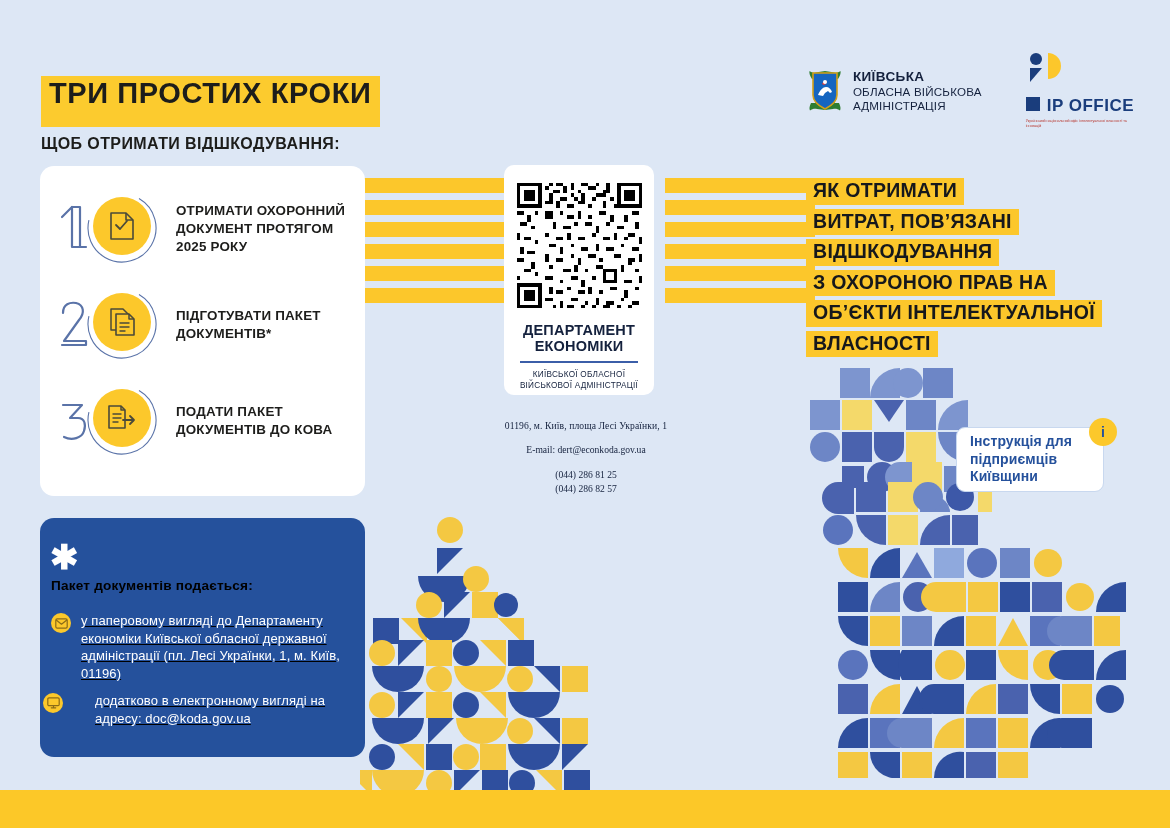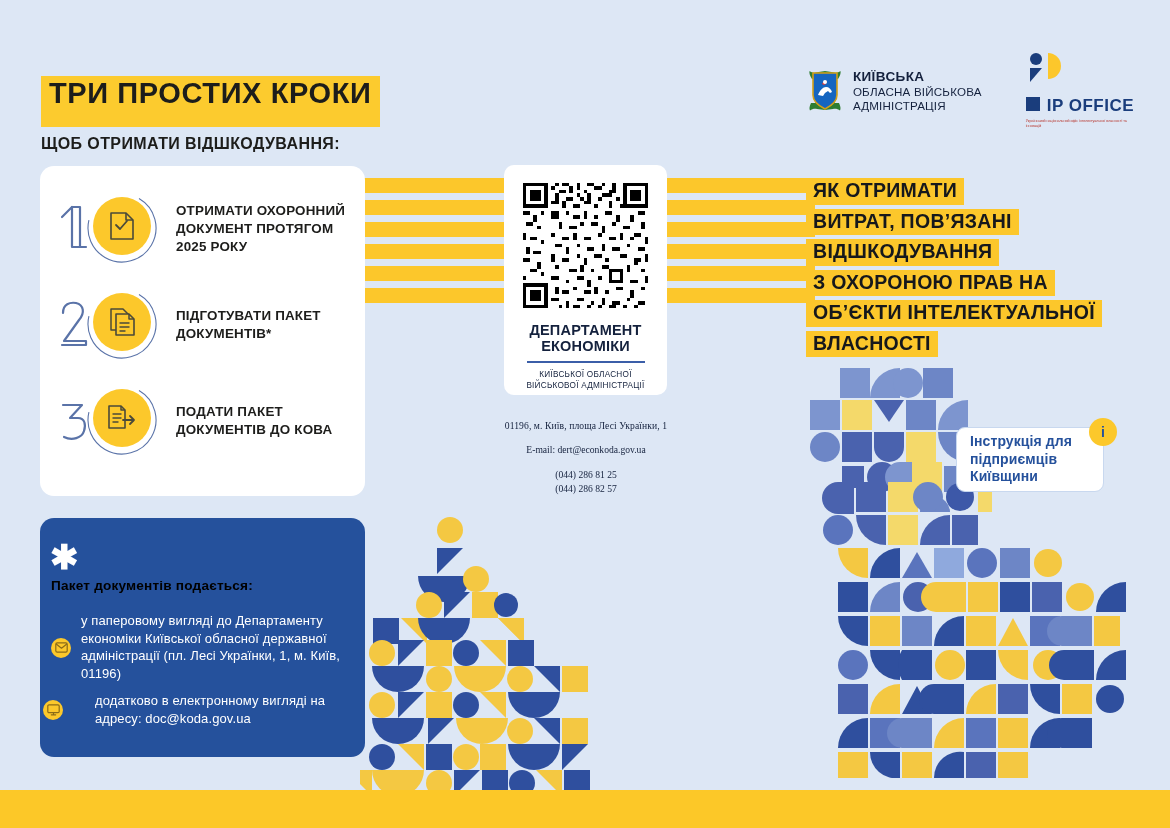--- a/index.html
+++ b/index.html
@@ -60,21 +60,21 @@
     margin-left:12px;font-size:13.4px;font-weight:bold;color:#1d1d1b;
     line-height:1.33;letter-spacing:.2px;
   }
 
   
   .stripes{position:absolute;top:178px;left:363px;width:452px;height:128px;}
   .stripe{position:absolute;height:15px;background:#fcc72b;}
 
   
   .qr-card{
-    position:absolute;left:504px;top:165px;width:163px;height:230px;
+    position:absolute;left:504px;top:165px;width:150px;height:230px;
     background:#fff;border-radius:10px;
     display:flex;flex-direction:column;align-items:center;
   }
   .qr-box{width:133px;height:133px;margin-top:14px;position:relative;overflow:hidden;background:#fff;}
   .dept-title{
     margin-top:10px;text-align:center;font-size:14.5px;font-weight:bold;
     color:#14213d;line-height:1.12;letter-spacing:.2px;
   }
   .dept-rule{width:118px;height:1.4px;background:#3b5ea8;margin:7px 0 6px;}
   .dept-sub{
@@ -95,21 +95,21 @@
     padding:3px 7px 4px 7px;line-height:1;margin-bottom:4px;
   }
 
   
   .note-box{
     position:absolute;left:40px;top:518px;width:325px;height:239px;
     background:#25519c;border-radius:14px;color:#fff;
   }
   .note-star{position:absolute;left:50px;top:540px;font-size:34px;color:#fff;line-height:1;font-weight:bold;}
   .note-head{position:absolute;left:51px;top:578px;font-size:13.6px;font-weight:bold;letter-spacing:.2px;}
-  .note-item{position:absolute;display:flex;align-items:center;gap:10px;width:300px;}
+  .note-item{position:absolute;display:flex;align-items:flex-start;gap:10px;width:300px;text-decoration:underline;}
   .note-item-1{left:51px;top:612px;}
   .note-item-2{left:43px;top:692px;gap:32px;}
   .note-icon{
     width:20px;height:20px;border-radius:50%;background:#fcc82b;flex:none;margin-top:1px;
     display:flex;align-items:center;justify-content:center;
   }
   .note-text{font-size:13px;line-height:1.35;color:#fff;letter-spacing:.1px;}
 
   
   .callout{

